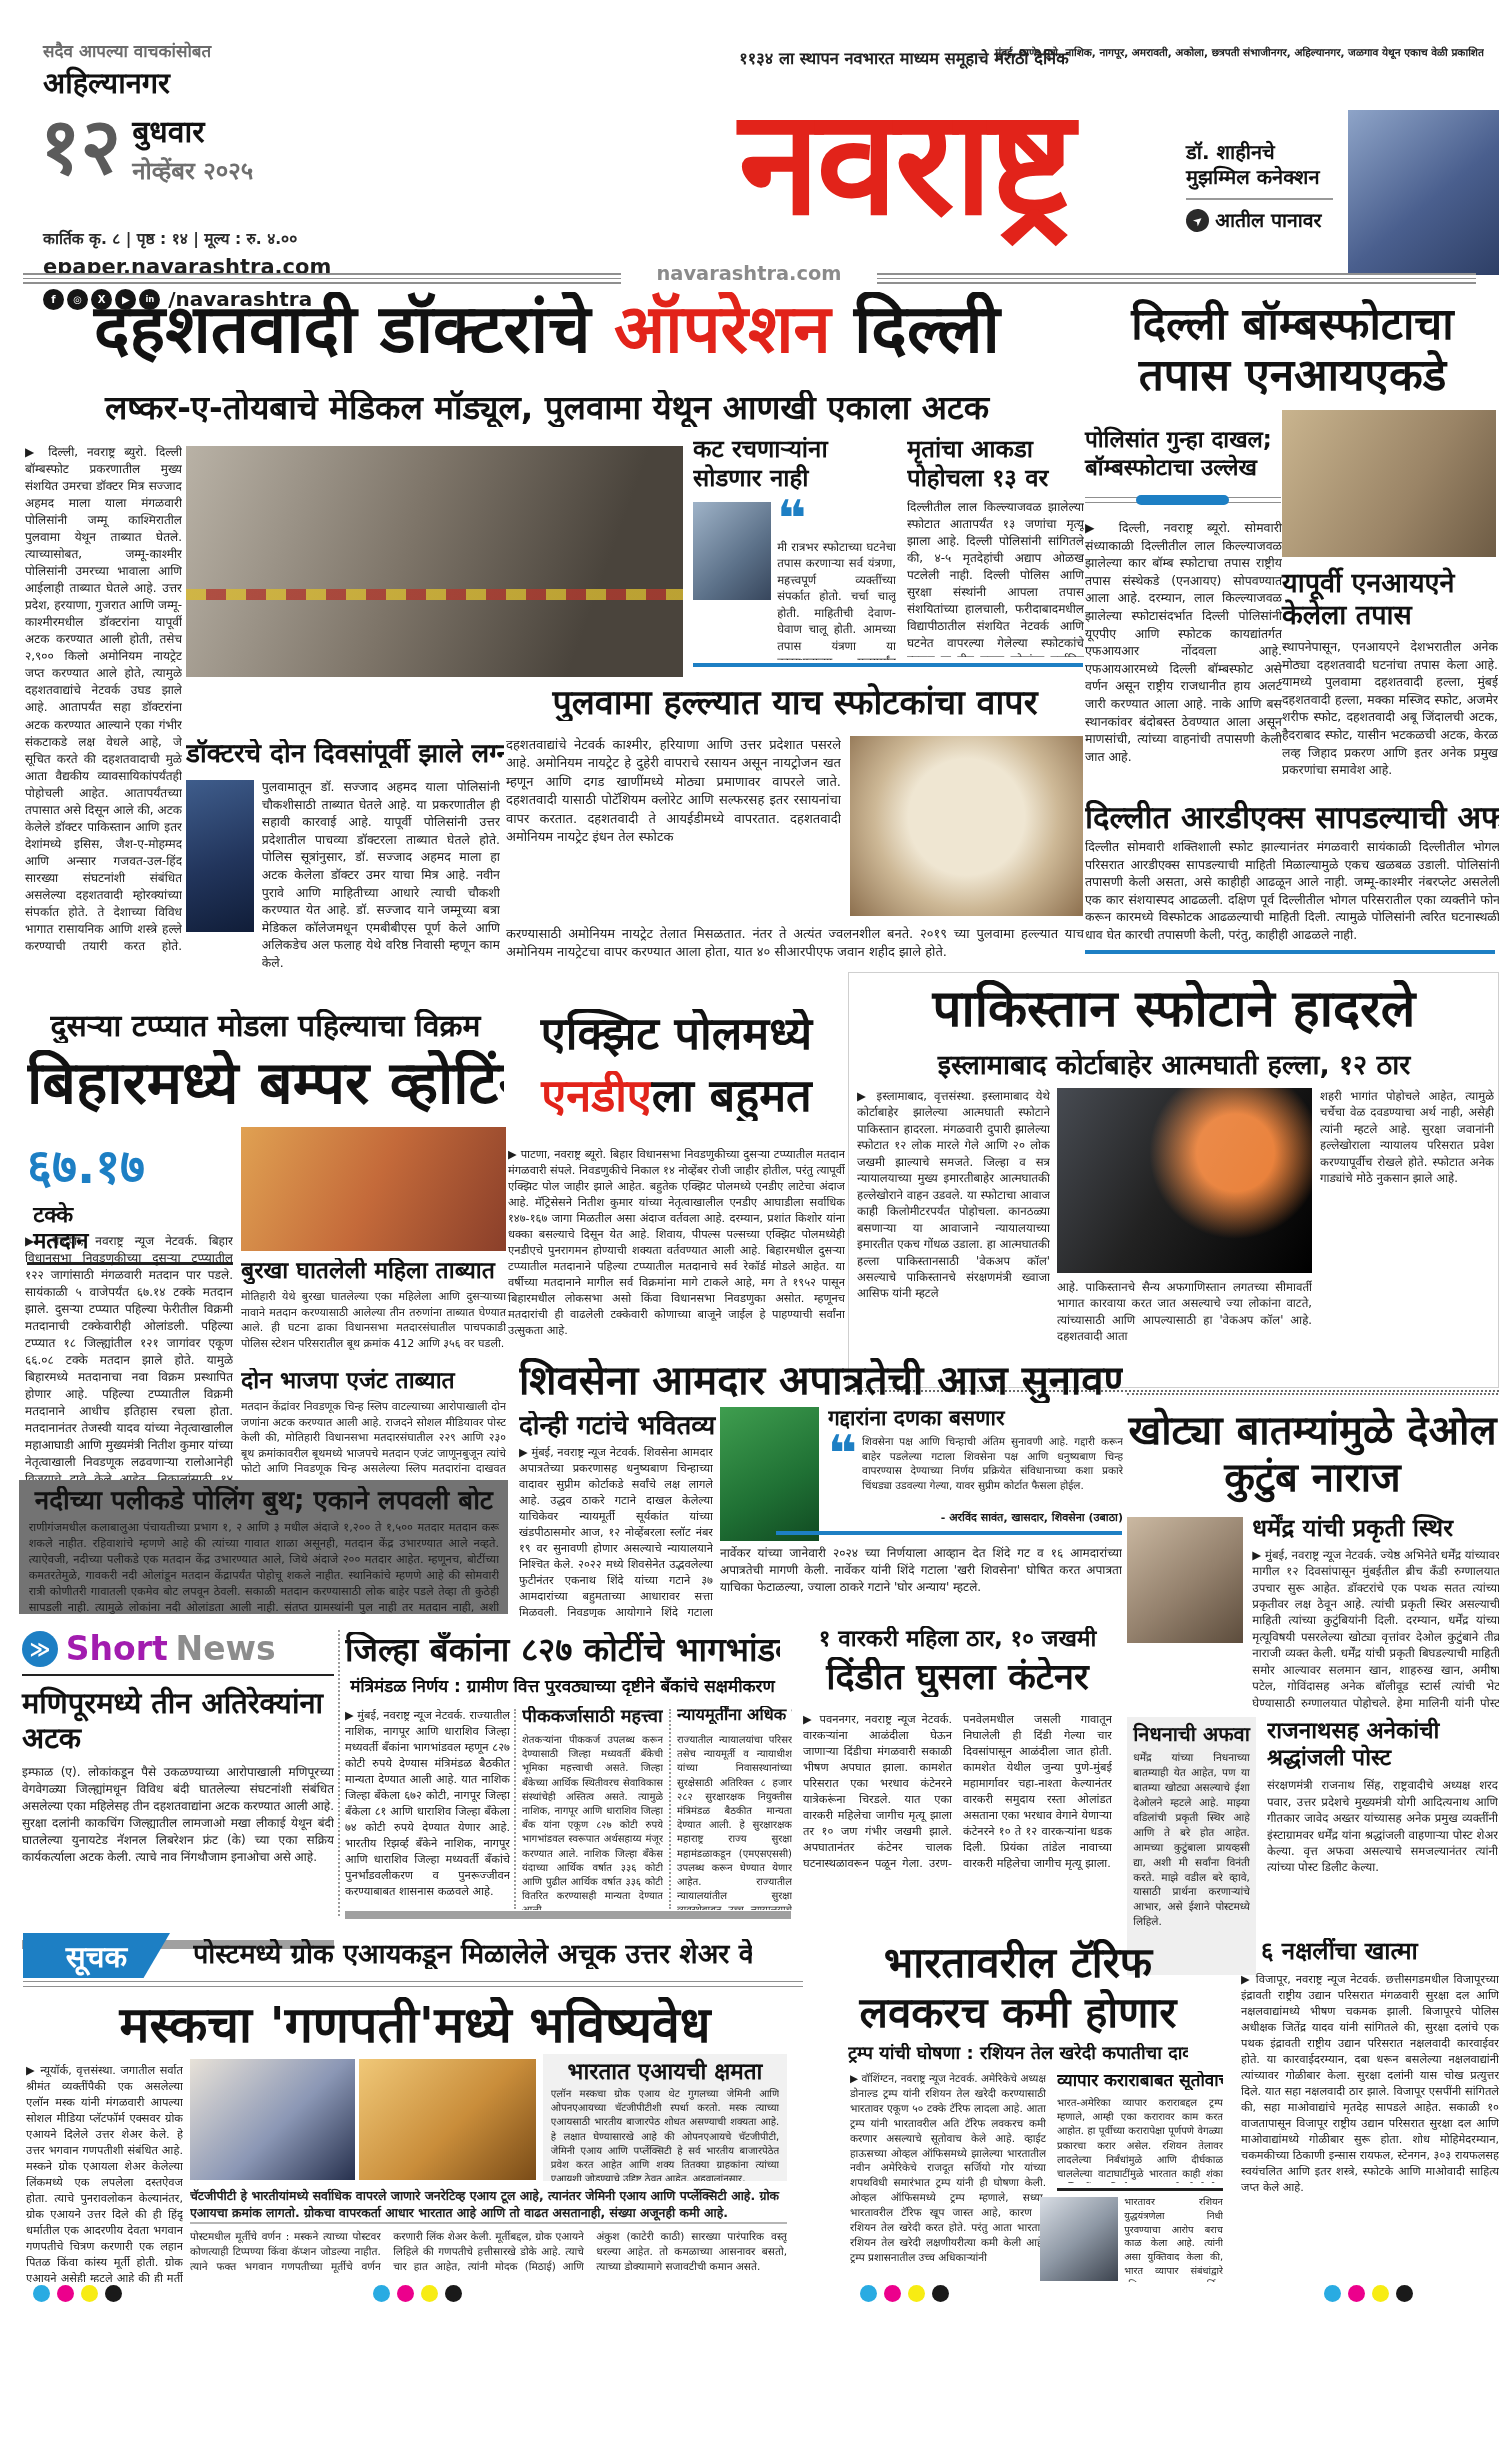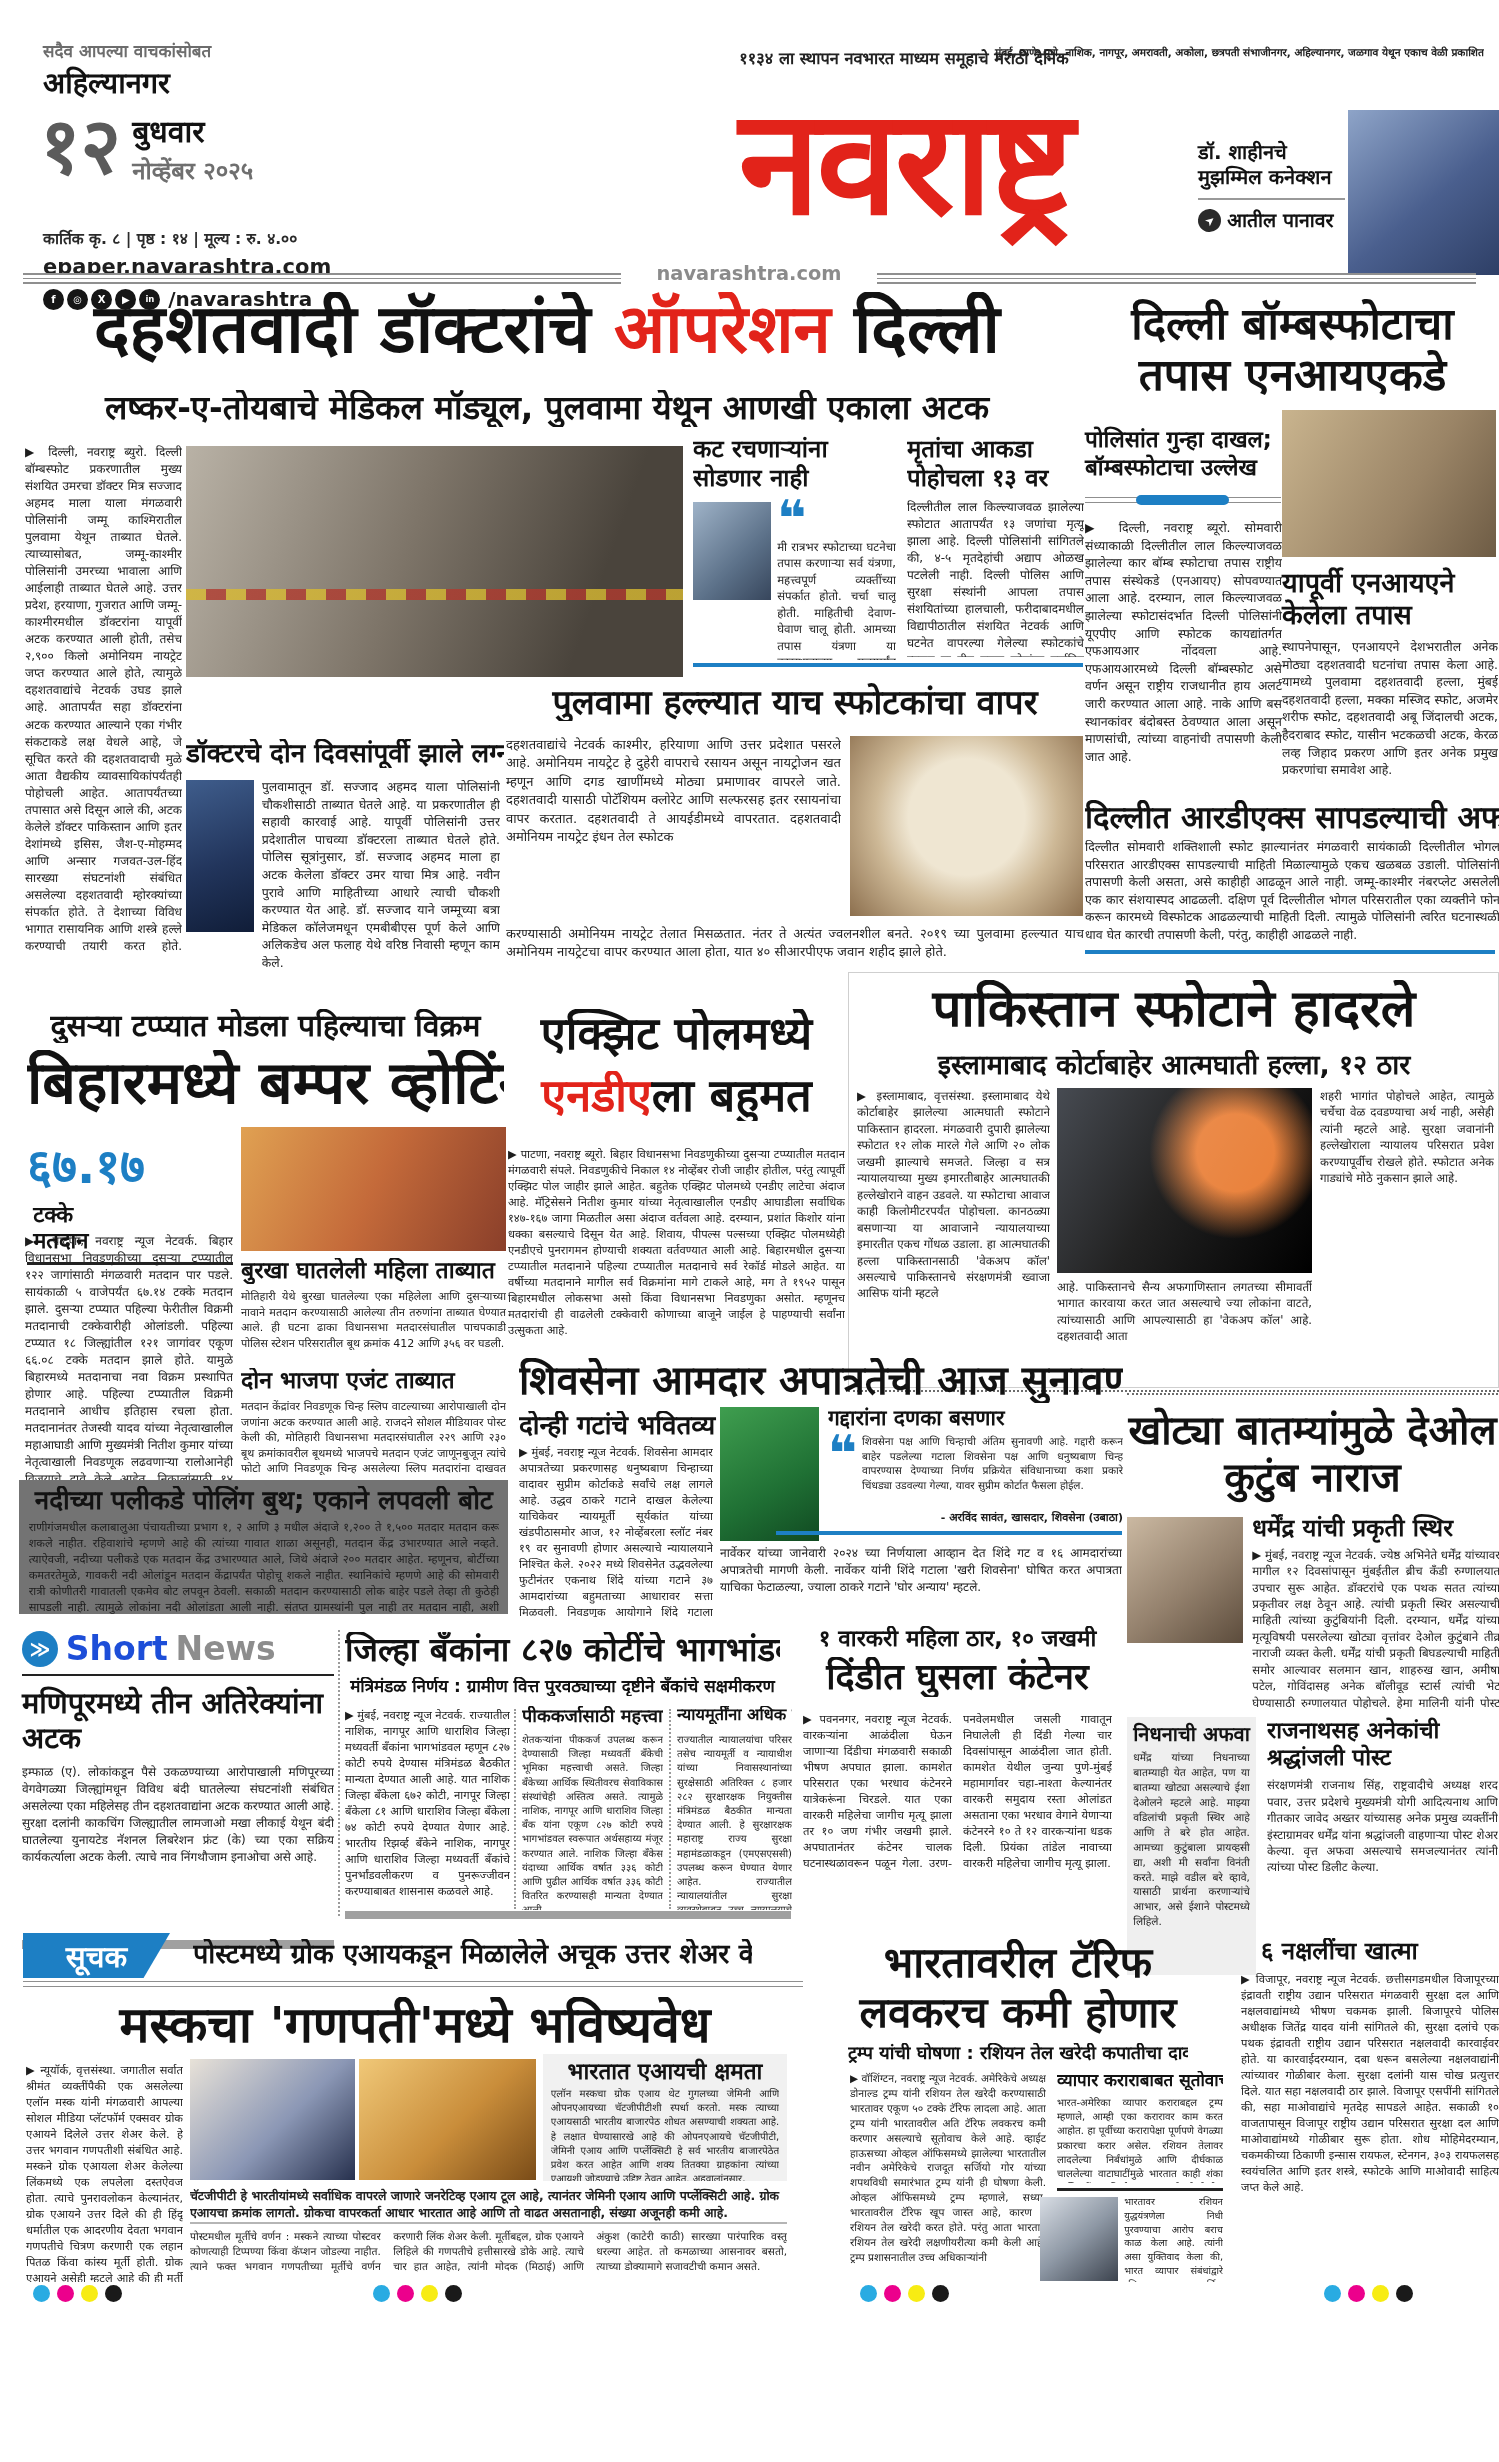--- a/index.html
+++ b/index.html
@@ -50,21 +50,21 @@
     <span class="ic">▶</span>
     <span class="ic" style="font-size:8.5px;">in</span>
     <span style="font-size:20px;font-weight:600;margin-left:4.7px;">/navarashtra</span>
   </div>
 
   <div class="abs ctr" style="left:578px;top:47px;width:652px;font-size:16.3px;font-weight:700;color:#222;">११३४ ला स्थापन नवभारत माध्यम समूहाचे मराठी दैनिक</div>
   <div class="abs red ctr" style="left:571px;top:57px;width:668px;height:211px;font-size:146px;font-weight:800;line-height:211px;letter-spacing:-3.1px;overflow:hidden;text-align:center;">नवराष्ट्र</div>
   <div class="abs nw" style="left:916px;top:45px;width:568px;font-size:10.5px;font-weight:700;color:#222;text-align:right;overflow:hidden;">मुंबई, ठाणे, पुणे, नाशिक, नागपूर, अमरावती, अकोला, छत्रपती संभाजीनगर, अहिल्यानगर, जळगाव येथून एकाच वेळी प्रकाशित</div>
 
   <div class="abs" style="left:1186px;top:110px;width:314px;height:165px;">
-    <div class="abs" style="left:12px;top:31px;width:155px;">
+    <div class="abs" style="left:0;top:31px;width:155px;">
       <div class="hl" style="font-size:20px;">डॉ. शाहीनचे</div>
       <div class="hl" style="font-size:20px;margin-top:3.1px;">मुझम्मिल कनेक्शन</div>
       <div style="height:1.6px;background:#999;margin:9.3px 0;width:147px;"></div>
       <div style="display:flex;align-items:center;gap:6.2px;">
         <span style="width:23px;height:23px;border-radius:50%;background:#2a2a2a;color:#fff;display:inline-flex;align-items:center;justify-content:center;font-size:11.6px;transform:rotate(-40deg);">➤</span>
         <span class="hl" style="font-size:19.4px;">आतील पानावर</span>
       </div>
     </div>
     <div class="abs photo" style="left:162px;top:0;width:151px;height:165px;background:linear-gradient(140deg,#8ea4c8,#4a5f8e 55%,#2e3f66);"></div>
   </div>
@@ -181,21 +181,21 @@
     <div class="bt" style="font-size:10.5px;margin-top:4.7px;">धर्मेंद्र यांच्या निधनाच्या बातम्याही येत आहेत, पण या बातम्या खोट्या असल्याचे ईशा देओलने म्हटले आहे. माझ्या वडिलांची प्रकृती स्थिर आहे आणि ते बरे होत आहेत. आमच्या कुटुंबाला प्रायव्हसी द्या, अशी मी सर्वांना विनंती करते. माझे वडील बरे व्हावे, यासाठी प्रार्थना करणाऱ्यांचे आभार, असे ईशाने पोस्टमध्ये लिहिले.</div>
   </div>
   <div class="abs" style="left:1267px;top:1717px;width:231px;height:258px;overflow:hidden;">
     <div class="hl" style="font-size:22.5px;line-height:1.2;">राजनाथसह अनेकांची श्रद्धांजली पोस्ट</div>
     <div class="bt" style="font-size:11.6px;margin-top:6.2px;">संरक्षणमंत्री राजनाथ सिंह, राष्ट्रवादीचे अध्यक्ष शरद पवार, उत्तर प्रदेशचे मुख्यमंत्री योगी आदित्यनाथ आणि गीतकार जावेद अख्तर यांच्यासह अनेक प्रमुख व्यक्तींनी इंस्टाग्रामवर धर्मेंद्र यांना श्रद्धांजली वाहणाऱ्या पोस्ट शेअर केल्या. वृत्त अफवा असल्याचे समजल्यानंतर त्यांनी त्यांच्या पोस्ट डिलीट केल्या.</div>
   </div>
 
   <div class="abs" style="left:22px;top:1629px;width:312px;">
     <div style="display:flex;align-items:center;gap:7.8px;">
       <span style="width:36px;height:36px;border-radius:50%;background:#1d7fc4;color:#fff;display:inline-flex;align-items:center;justify-content:center;font-size:20px;font-weight:800;">≫</span>
-      <span style="font-size:33px;font-weight:800;color:#1d4ed8;">Short</span>
+      <span style="font-size:33px;font-weight:800;color:#a21caf;">Short</span>
       <span style="font-size:33px;font-weight:800;color:#8d8d8d;">News</span>
     </div>
     <div style="height:2.3px;background:#222;margin-top:6.2px;"></div>
     <div class="hl" style="font-size:29px;line-height:1.22;margin-top:9.3px;">मणिपूरमध्ये तीन अतिरेक्यांना अटक</div>
     <div class="bt" style="font-size:12px;margin-top:7.8px;height:169px;">इम्फाळ (ए). लोकांकडून पैसे उकळण्याच्या आरोपाखाली मणिपूरच्या वेगवेगळ्या जिल्ह्यांमधून विविध बंदी घातलेल्या संघटनांशी संबंधित असलेल्या एका महिलेसह तीन दहशतवाद्यांना अटक करण्यात आली आहे. सुरक्षा दलांनी काकचिंग जिल्ह्यातील लामजाओ मखा लीकाई येथून बंदी घातलेल्या युनायटेड नॅशनल लिबरेशन फ्रंट (के) च्या एका सक्रिय कार्यकर्त्याला अटक केली. त्याचे नाव निंगथौजाम इनाओचा असे आहे.</div>
     <div class="grayrule" style="height:9.3px;margin-top:6.2px;"></div>
   </div>
   <div class="abs dotv" style="left:338px;top:1630px;height:286px;"></div>
 
   <div class="abs hl nw ctr" style="left:345px;top:1632px;width:435px;font-size:33px;overflow:hidden;">जिल्हा बँकांना ८२७ कोटींचे भागभांडवल</div>

